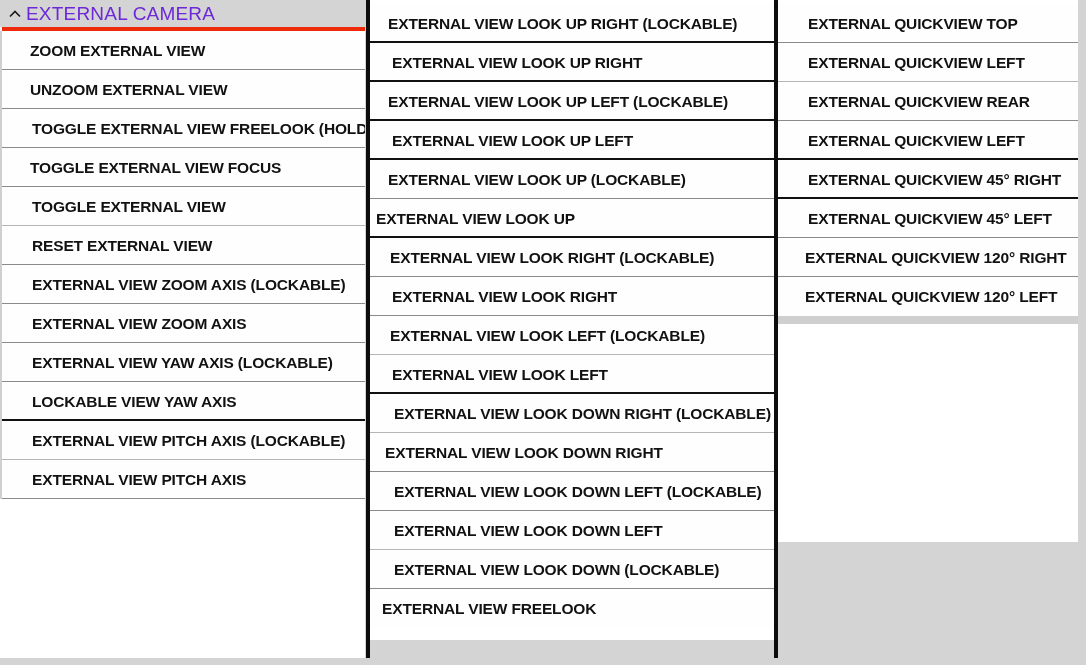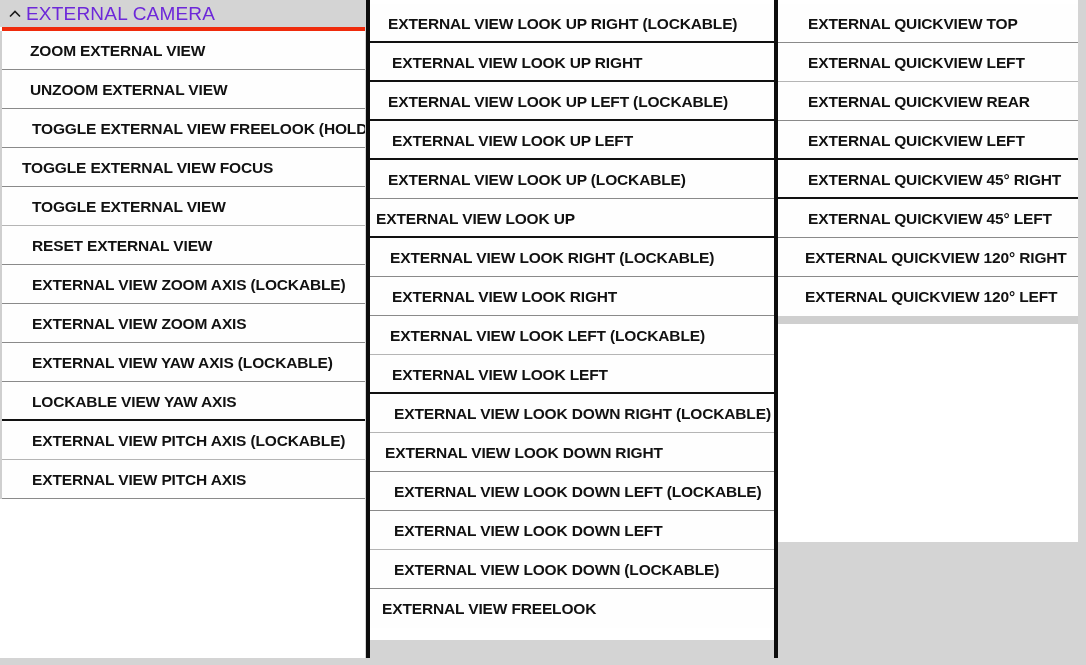--- a/index.html
+++ b/index.html
@@ -161,21 +161,21 @@
         <div class="row">
           <span class="row-label" style="margin-left: 28px;">ZOOM EXTERNAL VIEW</span>
         </div>
         <div class="row">
           <span class="row-label" style="margin-left: 28px;">UNZOOM EXTERNAL VIEW</span>
         </div>
         <div class="row">
           <span class="row-label" style="margin-left: 30px;">TOGGLE EXTERNAL VIEW FREELOOK (HOLD)</span>
         </div>
         <div class="row">
-          <span class="row-label" style="margin-left: 20px;">TOGGLE EXTERNAL VIEW FOCUS</span>
+          <span class="row-label" style="margin-left: 28px;">TOGGLE EXTERNAL VIEW FOCUS</span>
         </div>
         <div class="row faint">
           <span class="row-label" style="margin-left: 30px;">TOGGLE EXTERNAL VIEW</span>
         </div>
         <div class="row">
           <span class="row-label" style="margin-left: 30px;">RESET EXTERNAL VIEW</span>
         </div>
         <div class="row">
           <span class="row-label" style="margin-left: 30px;">EXTERNAL VIEW ZOOM AXIS (LOCKABLE)</span>
         </div>

